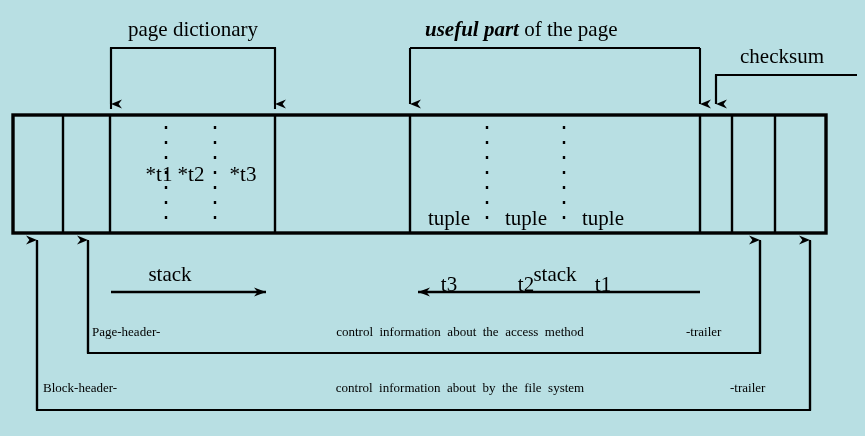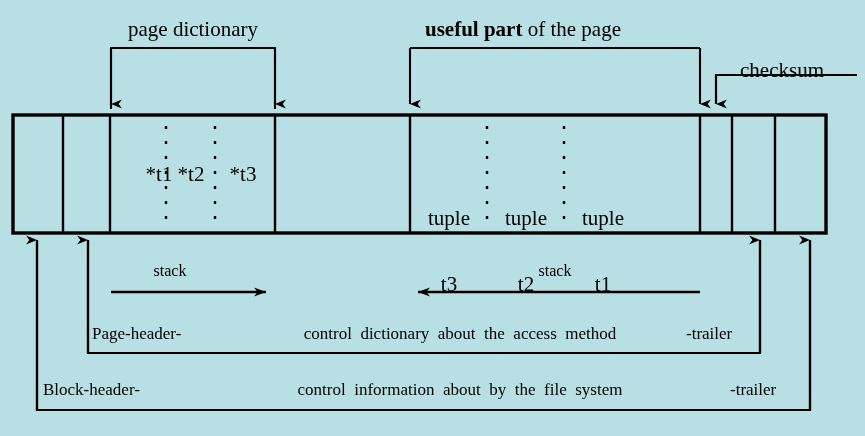--- a/index.html
+++ b/index.html
@@ -27,24 +27,24 @@
     height: 436px;
     pointer-events: none;
   }
   .lbl {
     position: absolute;
     color: #000;
     white-space: pre;
     line-height: 1.05;
   }
   .t-title   { font-size: 21px; }
-  .t-bold    { font-weight: bold; }
+  .t-bold    { font-weight: bold; font-style: italic; }
   .t-cell    { font-size: 21px; }
-  .t-stack   { font-size: 16px; }
-  .t-band    { font-size: 17px; }
+  .t-stack   { font-size: 21px; }
+  .t-band    { font-size: 13px; }
   .center    { text-align: center; }
 </style>
 </head>
 <body>
 
 <div id="canvas">
 
   <svg class="layer" viewBox="0 0 865 436">
     <defs>
       <marker id="arrDown" markerWidth="10" markerHeight="12" refX="5" refY="11" orient="auto" markerUnits="userSpaceOnUse">
@@ -118,21 +118,21 @@
       <path d="M37,241 L37,410 L810,410 L810,241" fill="none" stroke="#000" stroke-width="2.2"></path>
       <line x1="37" y1="410" x2="37" y2="240" stroke="#000" stroke-width="2.2" marker-end="url(#arrUp)"></line>
       <line x1="810" y1="410" x2="810" y2="240" stroke="#000" stroke-width="2.2" marker-end="url(#arrUp)"></line>
     </g>
   </svg>
 
   <div class="lbl t-title center" style="left:111px; top:18px; width:164px;">page dictionary</div>
 
   <div class="lbl t-title" style="left:425px; top:18px; width:290px;"><span class="t-bold">useful part</span><span> of the page</span></div>
 
-  <div class="lbl t-title" style="left:740px; top:59px;">checksum</div>
+  <div class="lbl t-title" style="left:740px; top:45px;">checksum</div>
 
   <div class="lbl t-cell center" style="left:112px; top:163px; width:54px;margin-left:20px;">*t1</div>
   <div class="lbl t-cell center" style="left:166px; top:163px; width:50px;">*t2</div>
   <div class="lbl t-cell center" style="left:216px; top:163px; width:54px;">*t3</div>
 
   <div class="lbl t-cell center" style="left:411px; top:163px; width:76px;">
     <div>tuple</div>
     <div>t3</div>
   </div>
   <div class="lbl t-cell center" style="left:488px; top:163px; width:76px;">
@@ -141,20 +141,20 @@
   </div>
   <div class="lbl t-cell center" style="left:565px; top:163px; width:76px;">
     <div>tuple</div>
     <div>t1</div>
   </div>
 
   <div class="lbl t-stack center" style="left:120px; top:263px; width:100px;">stack</div>
   <div class="lbl t-stack center" style="left:505px; top:263px; width:100px;">stack</div>
 
   <div class="lbl t-band" style="left:92px; top:325px;">Page-header-</div>
-  <div class="lbl t-band center" style="left:230px; top:325px; width:460px;">control  dictionary  about  the  access  method</div>
+  <div class="lbl t-band center" style="left:230px; top:325px; width:460px;">control  information  about  the  access  method</div>
   <div class="lbl t-band" style="left:686px; top:325px;">-trailer</div>
 
   <div class="lbl t-band" style="left:43px; top:381px;">Block-header-</div>
   <div class="lbl t-band center" style="left:220px; top:381px; width:480px;">control  information  about  by  the  file  system</div>
   <div class="lbl t-band" style="left:730px; top:381px;">-trailer</div>
 
 </div>
 
 </body></html>

